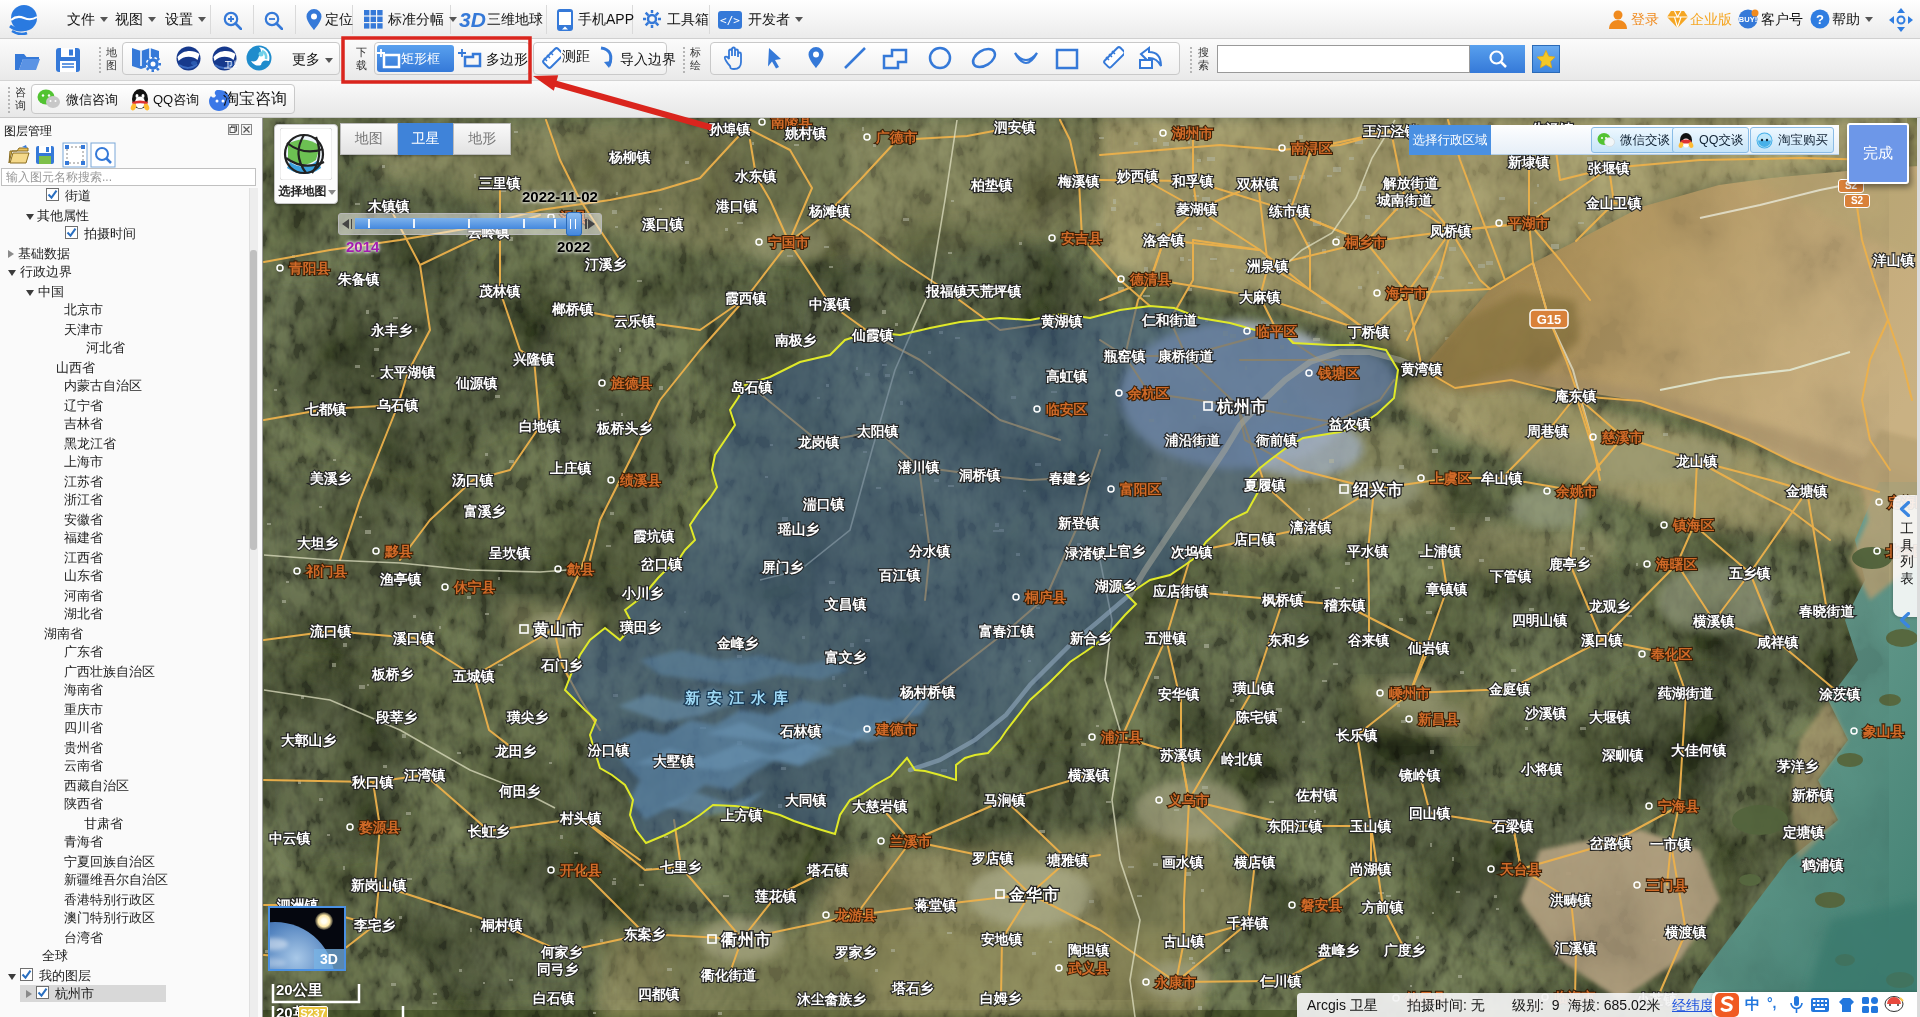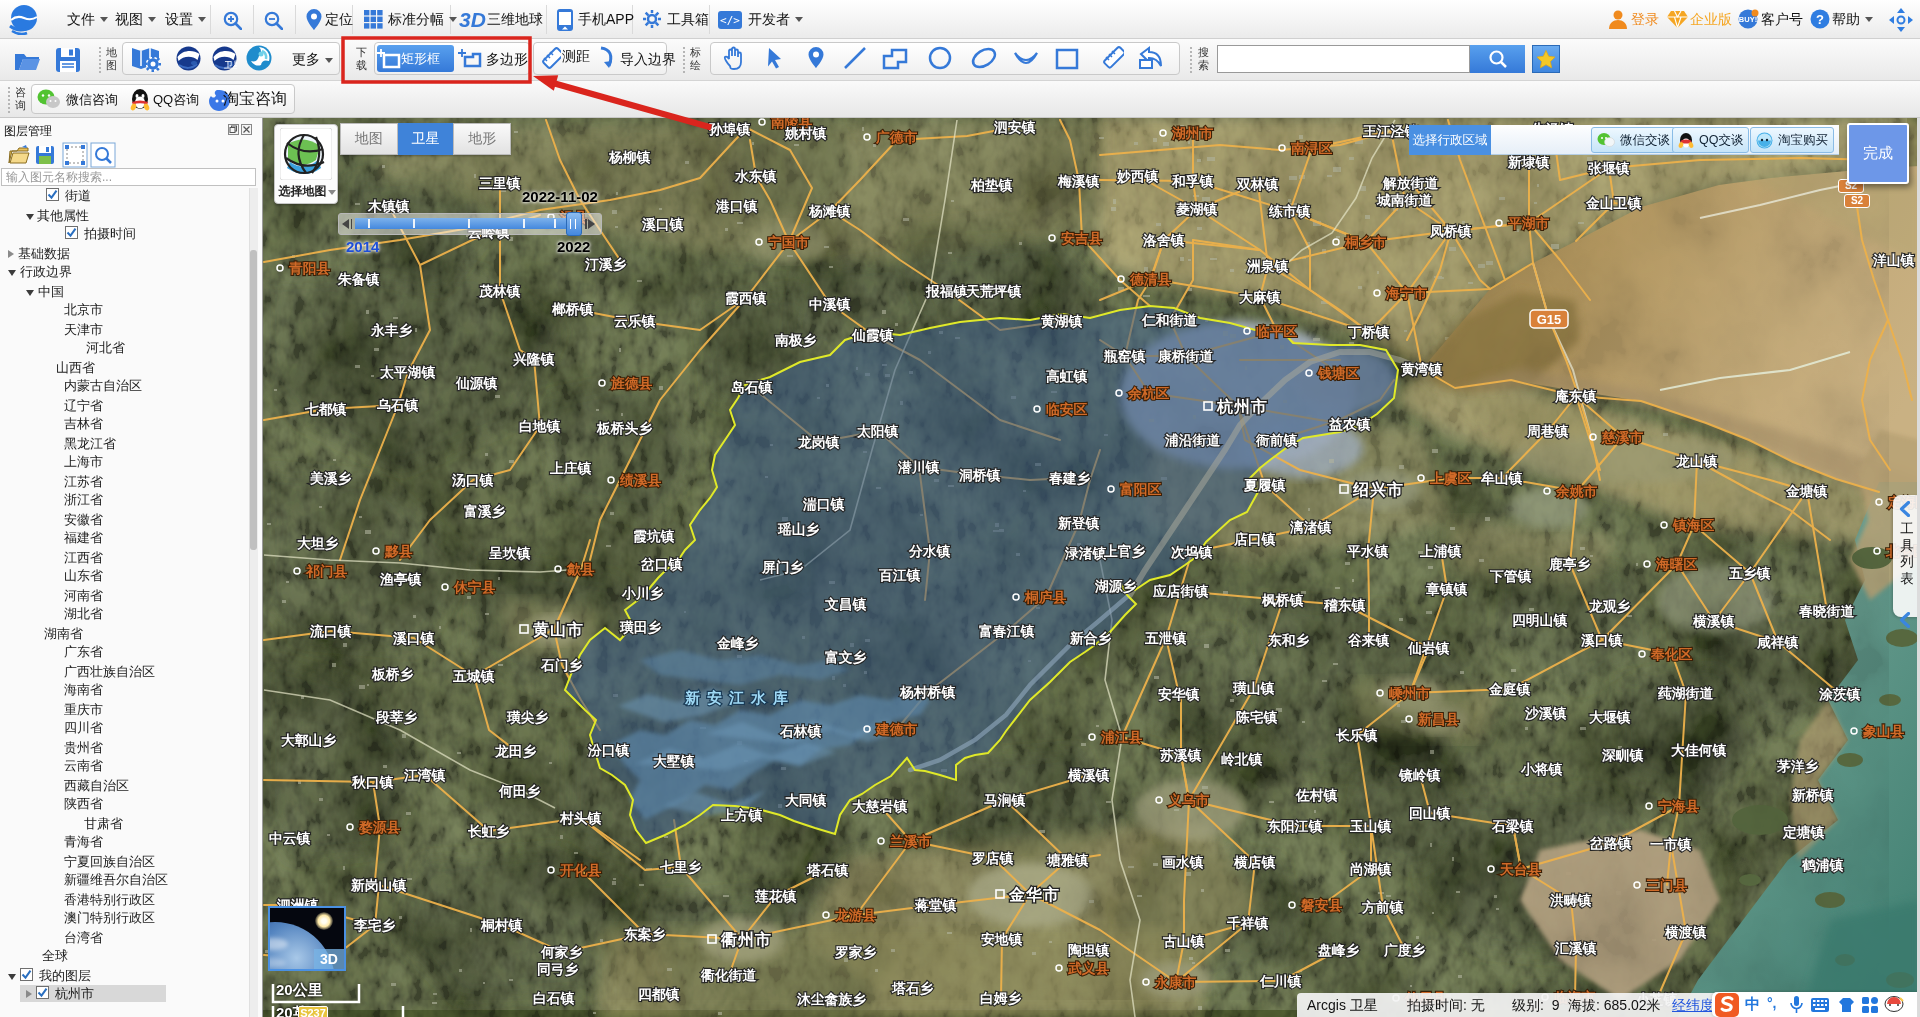--- a/index.html
+++ b/index.html
@@ -1002,21 +1002,21 @@
 <div style="position:absolute;left:17px;top:30px;width:222px;height:11px;background:#dcdcdc;border:1px solid #a8a8a8"></div>
 <div style="position:absolute;left:17px;top:30px;width:218px;height:11px;background:linear-gradient(#7db2ec,#4488dd)"></div>
 <div style="position:absolute;left:30px;top:31px;width:2px;height:9px;background:#eef4fb"></div>
 <div style="position:absolute;left:75px;top:31px;width:2px;height:9px;background:#eef4fb"></div>
 <div style="position:absolute;left:130px;top:31px;width:2px;height:9px;background:#eef4fb"></div>
 <div style="position:absolute;left:185px;top:31px;width:2px;height:9px;background:#eef4fb"></div>
 <div style="position:absolute;left:216px;top:31px;width:2px;height:9px;background:#eef4fb"></div>
 <div style="position:absolute;left:228px;top:24px;width:16px;height:24px;background:linear-gradient(#8cbcf0,#4488dd);border:1px solid #2a6ab8;border-radius:3px">
           <div style="margin:6px 3px;border-left:1.5px solid #fff;border-right:1.5px solid #fff;width:6px;height:10px"></div>
         </div>
-<div style="position:absolute;left:8px;top:50px;font-size:15px;color:#1d4ed8;text-shadow:0 0 3px #fff,0 0 4px #fff">2014</div>
+<div style="position:absolute;left:8px;top:50px;font-size:15px;color:#a21caf;text-shadow:0 0 3px #fff,0 0 4px #fff">2014</div>
 <div style="position:absolute;left:219px;top:50px;font-size:15px;color:#000;text-shadow:0 0 3px #fff,0 0 4px #fff">2022</div>
 </div>
 <div class="abs" style="left:1146px;top:7px;width:430px;height:30px;background:linear-gradient(#fefeff,#e6eff8);border-bottom:1px solid #b4cde4">
 <div style="position:absolute;left:0;top:0;width:82px;height:30px;background:#4a90e2;color:#fff;font-size:12.5px;display:flex;align-items:center;justify-content:center">选择行政区域</div>
 <div class="btn3" style="position:absolute;left:182px;top:2px">
 <svg width="18" height="16" viewBox="0 0 18 16">
             <ellipse cx="7" cy="7" rx="6.5" ry="6" fill="#52c332"></ellipse>
             <ellipse cx="12.5" cy="10" rx="5" ry="4.5" fill="#f2f6f8" stroke="#ccc" stroke-width=".5"></ellipse>
             <circle cx="5" cy="6" r="1" fill="#fff"></circle>
             <circle cx="9" cy="6" r="1" fill="#fff"></circle>

